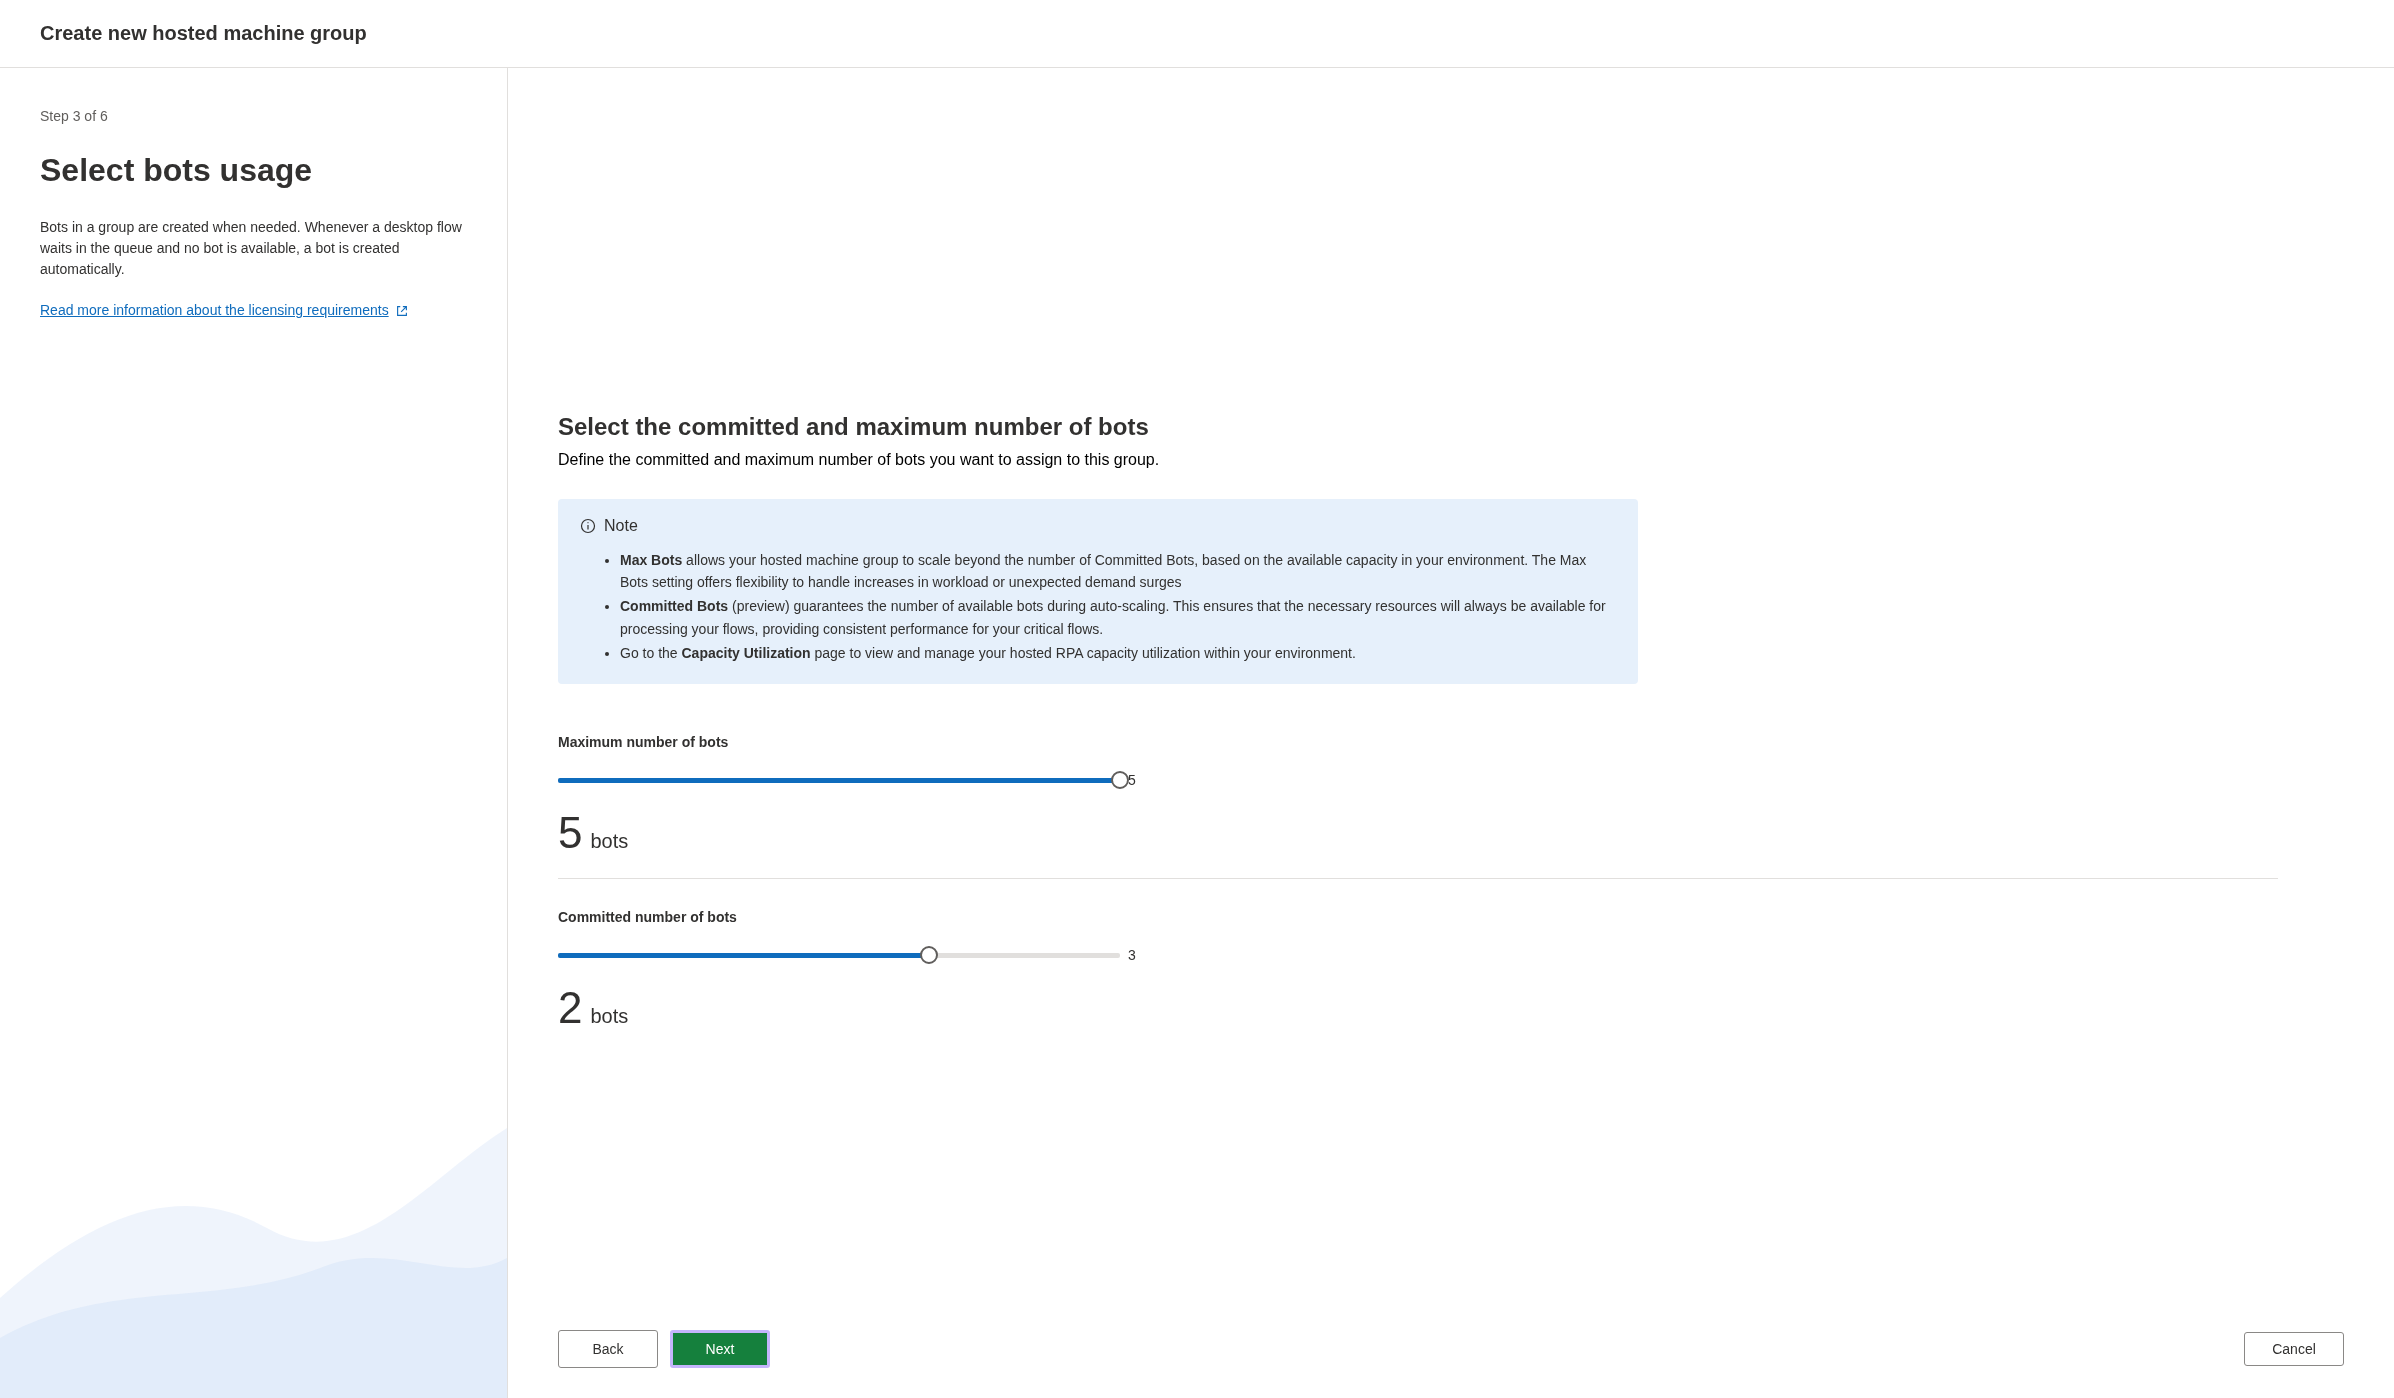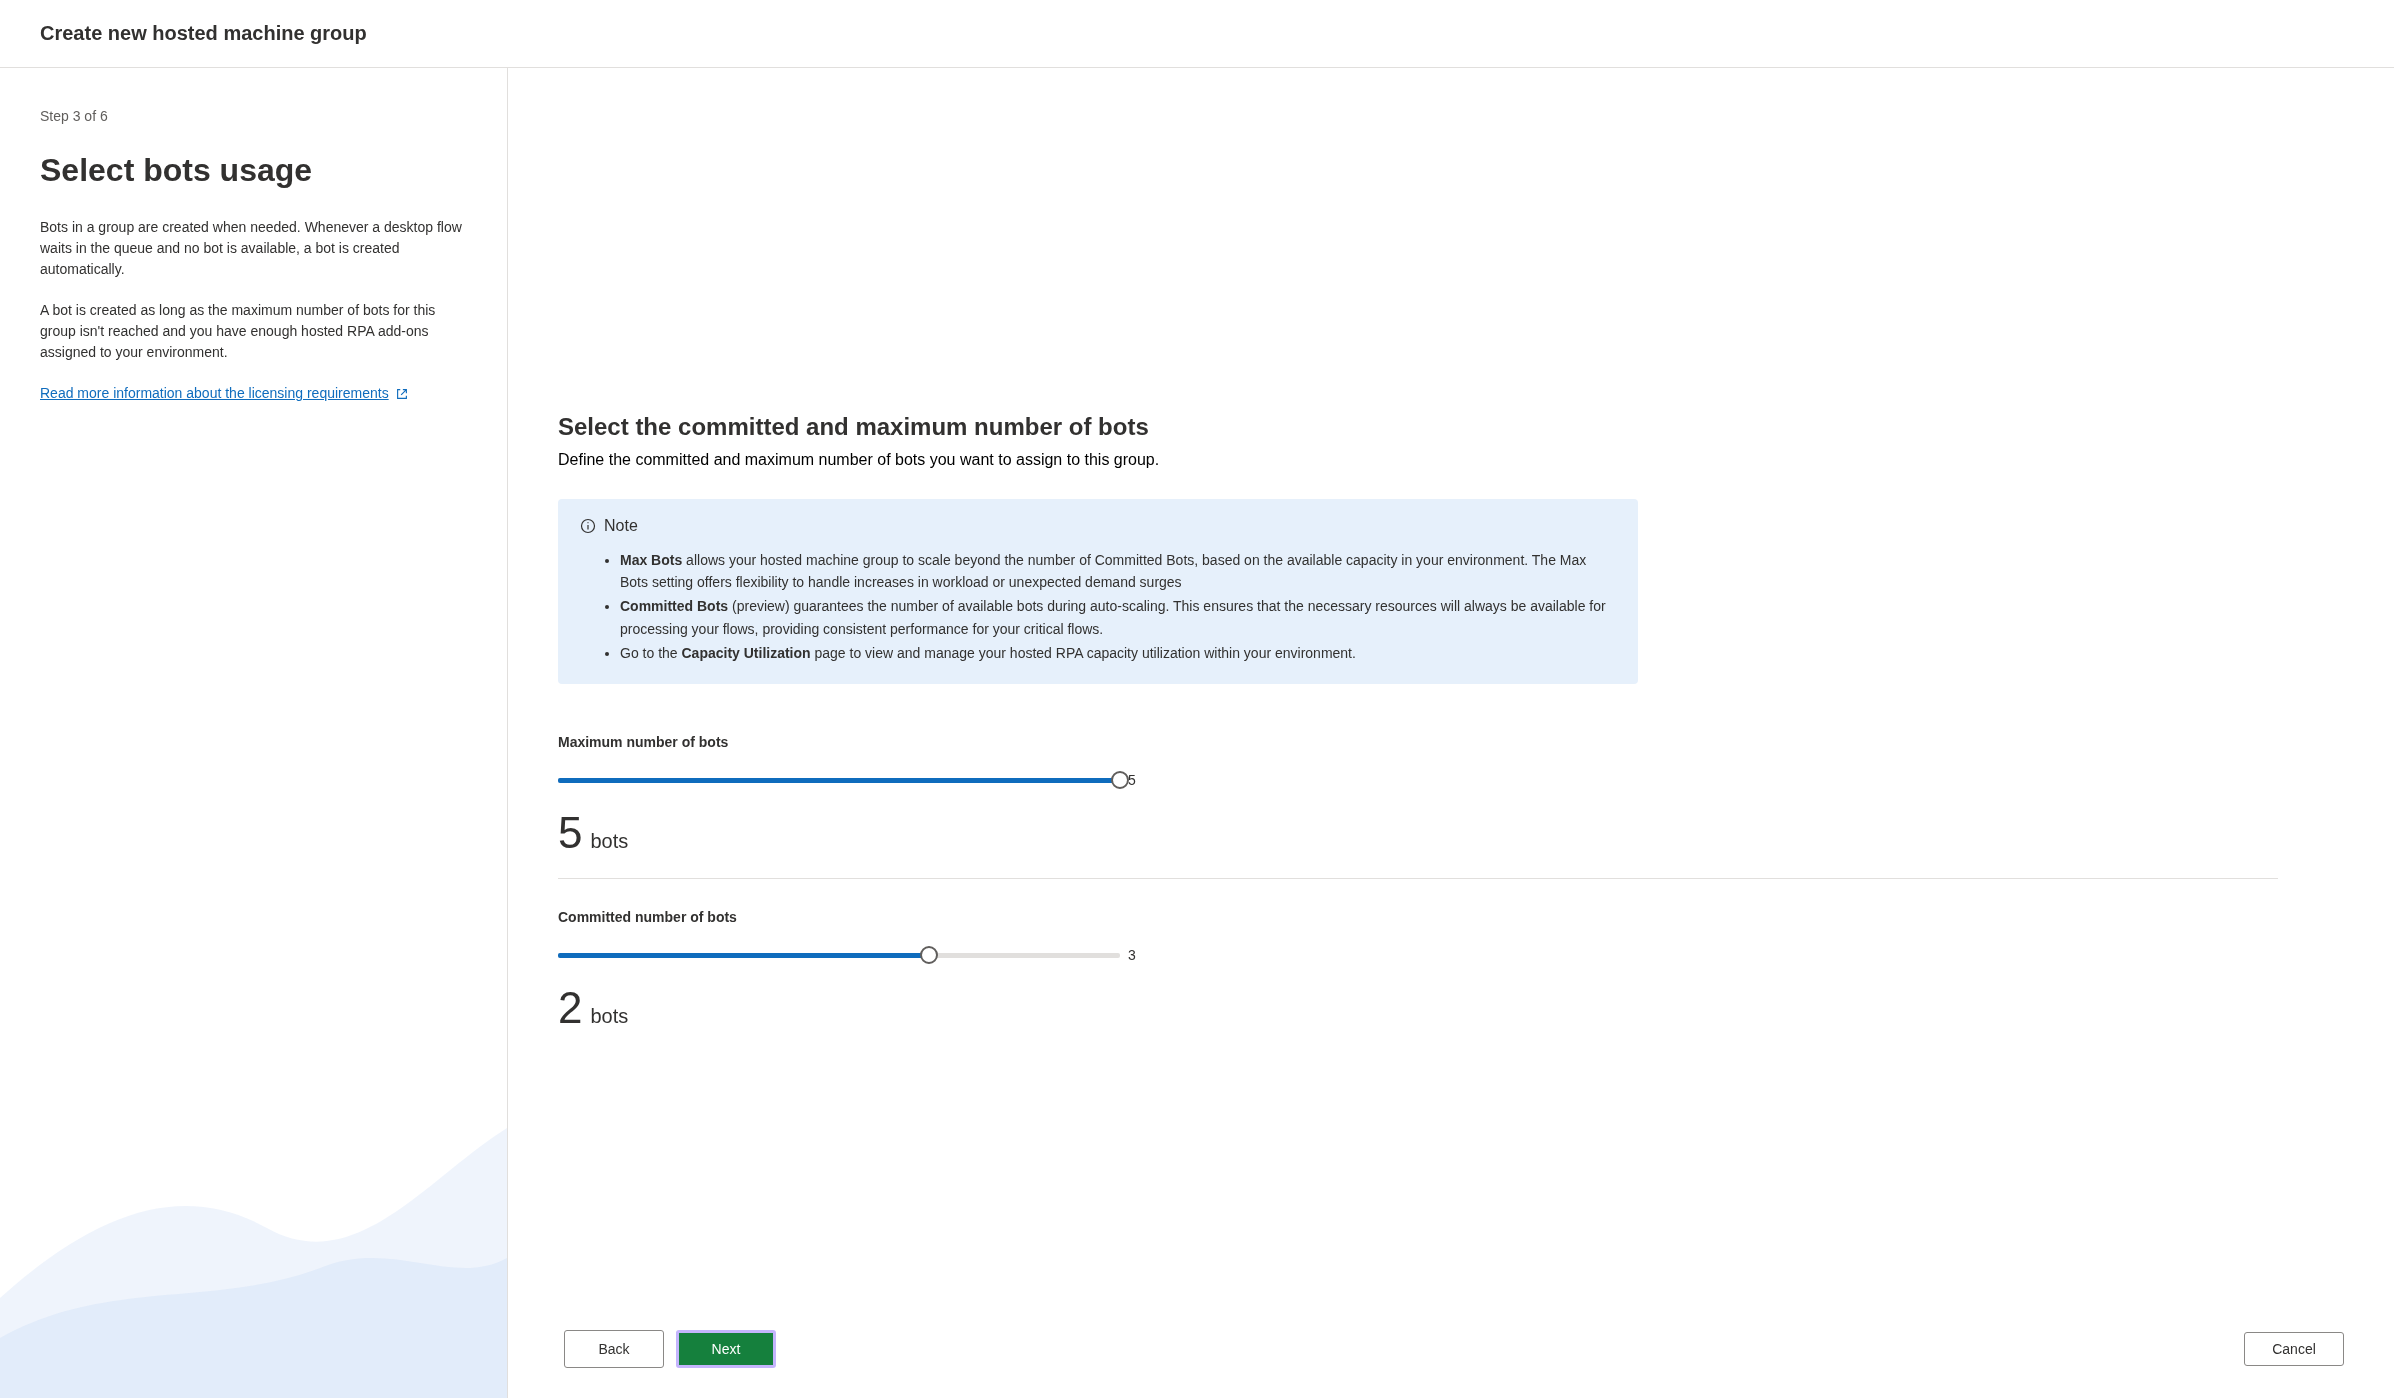--- a/index.html
+++ b/index.html
@@ -203,21 +203,21 @@
       color: #323130;
     }
     .divider {
       border: none;
       border-top: 1px solid #e1dfdd;
       margin: 12px 0 30px 0;
     }
     .footer {
       position: absolute;
       bottom: 30px;
-      left: 56px;
+      left: 50px;
       right: 50px;
       display: flex;
       justify-content: space-between;
       align-items: center;
     }
     .footer-left {
       display: flex;
       gap: 12px;
     }
     .btn {
@@ -244,21 +244,20 @@
 
 <div class="header">
   <div class="header-title">Create new hosted machine group</div>
 </div>
 
 <div class="body-container">
   <div class="sidebar">
     <div class="step-indicator">Step 3 of 6</div>
     <h1 class="sidebar-heading">Select bots usage</h1>
     <p class="sidebar-text">Bots in a group are created when needed. Whenever a desktop flow waits in the queue and no bot is available, a bot is created automatically.</p>
-    <p class="sidebar-text">A bot is created as long as the maximum number of bots for this group isn't reached and you have enough hosted RPA add-ons assigned to your environment.</p>
     <a href="#" class="sidebar-link">
       <span>Read more information about the licensing requirements</span>
       <svg class="external-icon" viewBox="0 0 16 16" fill="none" stroke="#0f6cbd" stroke-width="1.3">
         <path d="M6 3H3v10h10v-3M9 3h4v4M13 3L7 9"></path>
       </svg>
     </a>
     <svg class="sidebar-bg" viewBox="0 0 570 280" preserveAspectRatio="none">
       <path d="M0,280 L0,180 C100,100 200,60 300,110 C400,160 480,60 570,10 L570,280 Z" fill="#e8f0fb" opacity="0.7"></path>
       <path d="M0,280 L0,220 C120,160 240,190 360,150 C440,120 510,170 570,140 L570,280 Z" fill="#d8e6f9" opacity="0.6"></path>
     </svg>

